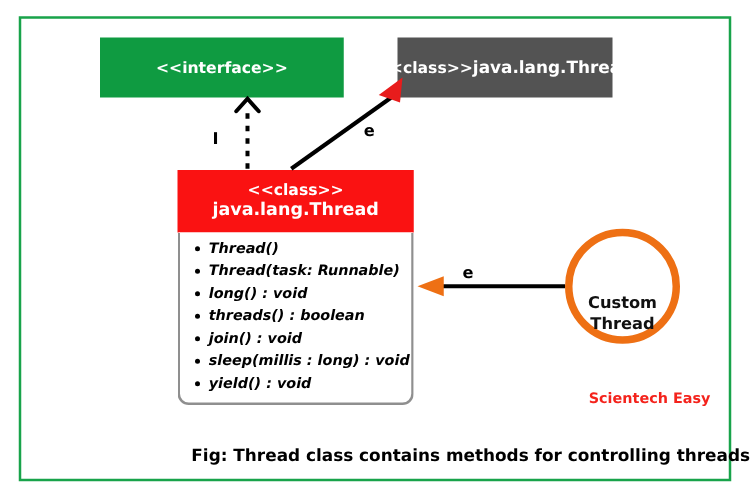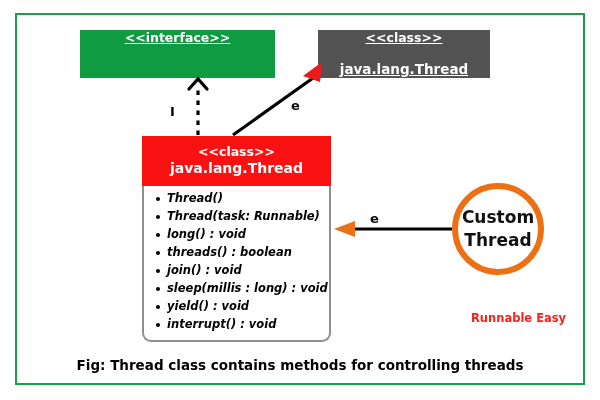--- a/index.html
+++ b/index.html
@@ -24,27 +24,26 @@
     height: 372px;
     border: 2px solid #18a34a;
     box-sizing: border-box;
   }
 
   
   .box {
     position: absolute;
     box-sizing: border-box;
     display: flex;
-    flex-direction: column;
+    flex-direction: row;
     align-items: center;
-    justify-content: space-between;
+    justify-content: center;
     color: #ffffff;
     font-weight: bold;
     line-height: 1.25;
-    text-decoration: underline;
   }
   .box .stereotype { font-size: 12.5px; }
   .box .typename   { font-size: 13.5px; }
 
   #runnable-box {
     left: 80px;  top: 30px;
     width: 195px; height: 48px;
     background: #0f9b41;
   }
   #object-box {
@@ -116,22 +115,22 @@
     position: absolute;
     left: 452px; top: 183px;
     width: 92px; height: 92px;
     border: 6px solid #ee7014;
     border-radius: 50%;
     background: #ffffff;
     box-sizing: border-box;
     display: flex;
     flex-direction: column;
     align-items: center;
-    justify-content: center;
-    font-size: 17px;
+    justify-content: flex-end;
+    font-size: 13px;
     font-weight: bold;
     color: #111111;
     line-height: 1.35;
     text-align: center;
   }
 
   
   .edge-label {
     position: absolute;
     font-size: 13px;
@@ -156,21 +155,21 @@
     left: 471px; top: 311px;
     font-size: 11.5px;
     font-weight: bold;
     color: #f4231c;
     white-space: nowrap;
   }
   #caption {
     position: absolute;
     left: 0; top: 357px;
     width: 600px;
-    text-align: center;
+    text-align: right;
     font-size: 13.5px;
     font-weight: bold;
     color: #000000;
   }
 </style>
 </head>
 <body>
 
 <div id="canvas">
 
@@ -192,21 +191,20 @@
     </div>
     <div id="thread-body">
       <ul>
         <li>Thread()</li>
         <li>Thread(task: Runnable)</li>
         <li>long() : void</li>
         <li>threads() : boolean</li>
         <li>join() : void</li>
         <li>sleep(millis : long) : void</li>
         <li>yield() : void</li>
-        <li>interrupt() : void</li>
       </ul>
     </div>
   </div>
 
   <div id="custom-thread">
     <span>Custom</span>
     <span>Thread</span>
   </div>
 
   <svg id="connectors" viewBox="0 0 600 400">
@@ -218,16 +216,16 @@
     <polygon points="322,62 303,76 320,82" fill="#e81c1c"></polygon>
 
     <line x1="452" y1="229" x2="353" y2="229" stroke="#000000" stroke-width="3.2" stroke-linecap="butt"></line>
     <polygon points="334,229 355,221 355,237" fill="#ee7014"></polygon>
   </svg>
 
   <div class="edge-label" id="label-implements">I</div>
   <div class="edge-label" id="label-extends-obj">e</div>
   <div class="edge-label" id="label-extends-custom">e</div>
 
-  <div id="watermark">Runnable Easy</div>
+  <div id="watermark">Scientech Easy</div>
   <div id="caption">Fig: Thread class contains methods for controlling threads</div>
 
 </div>
 
 </body></html>

